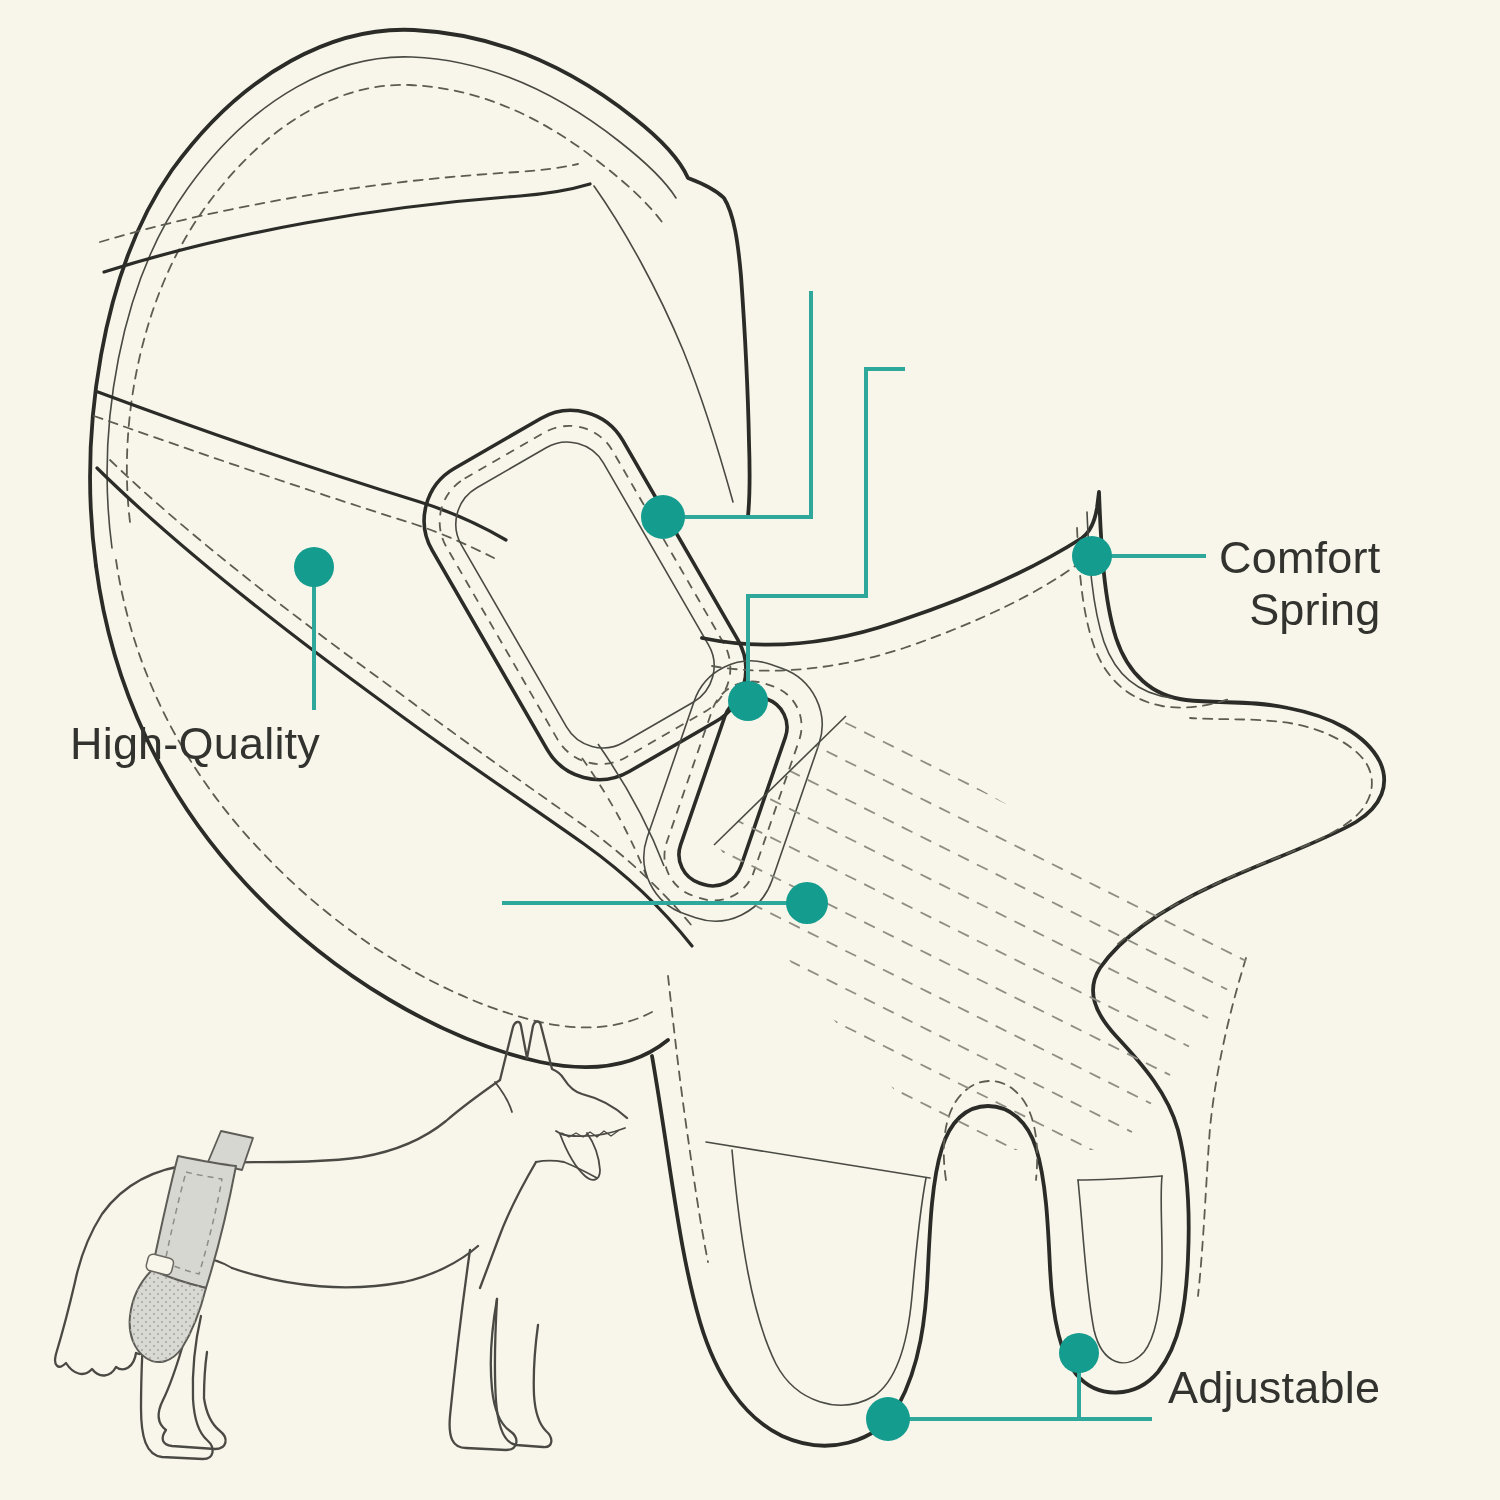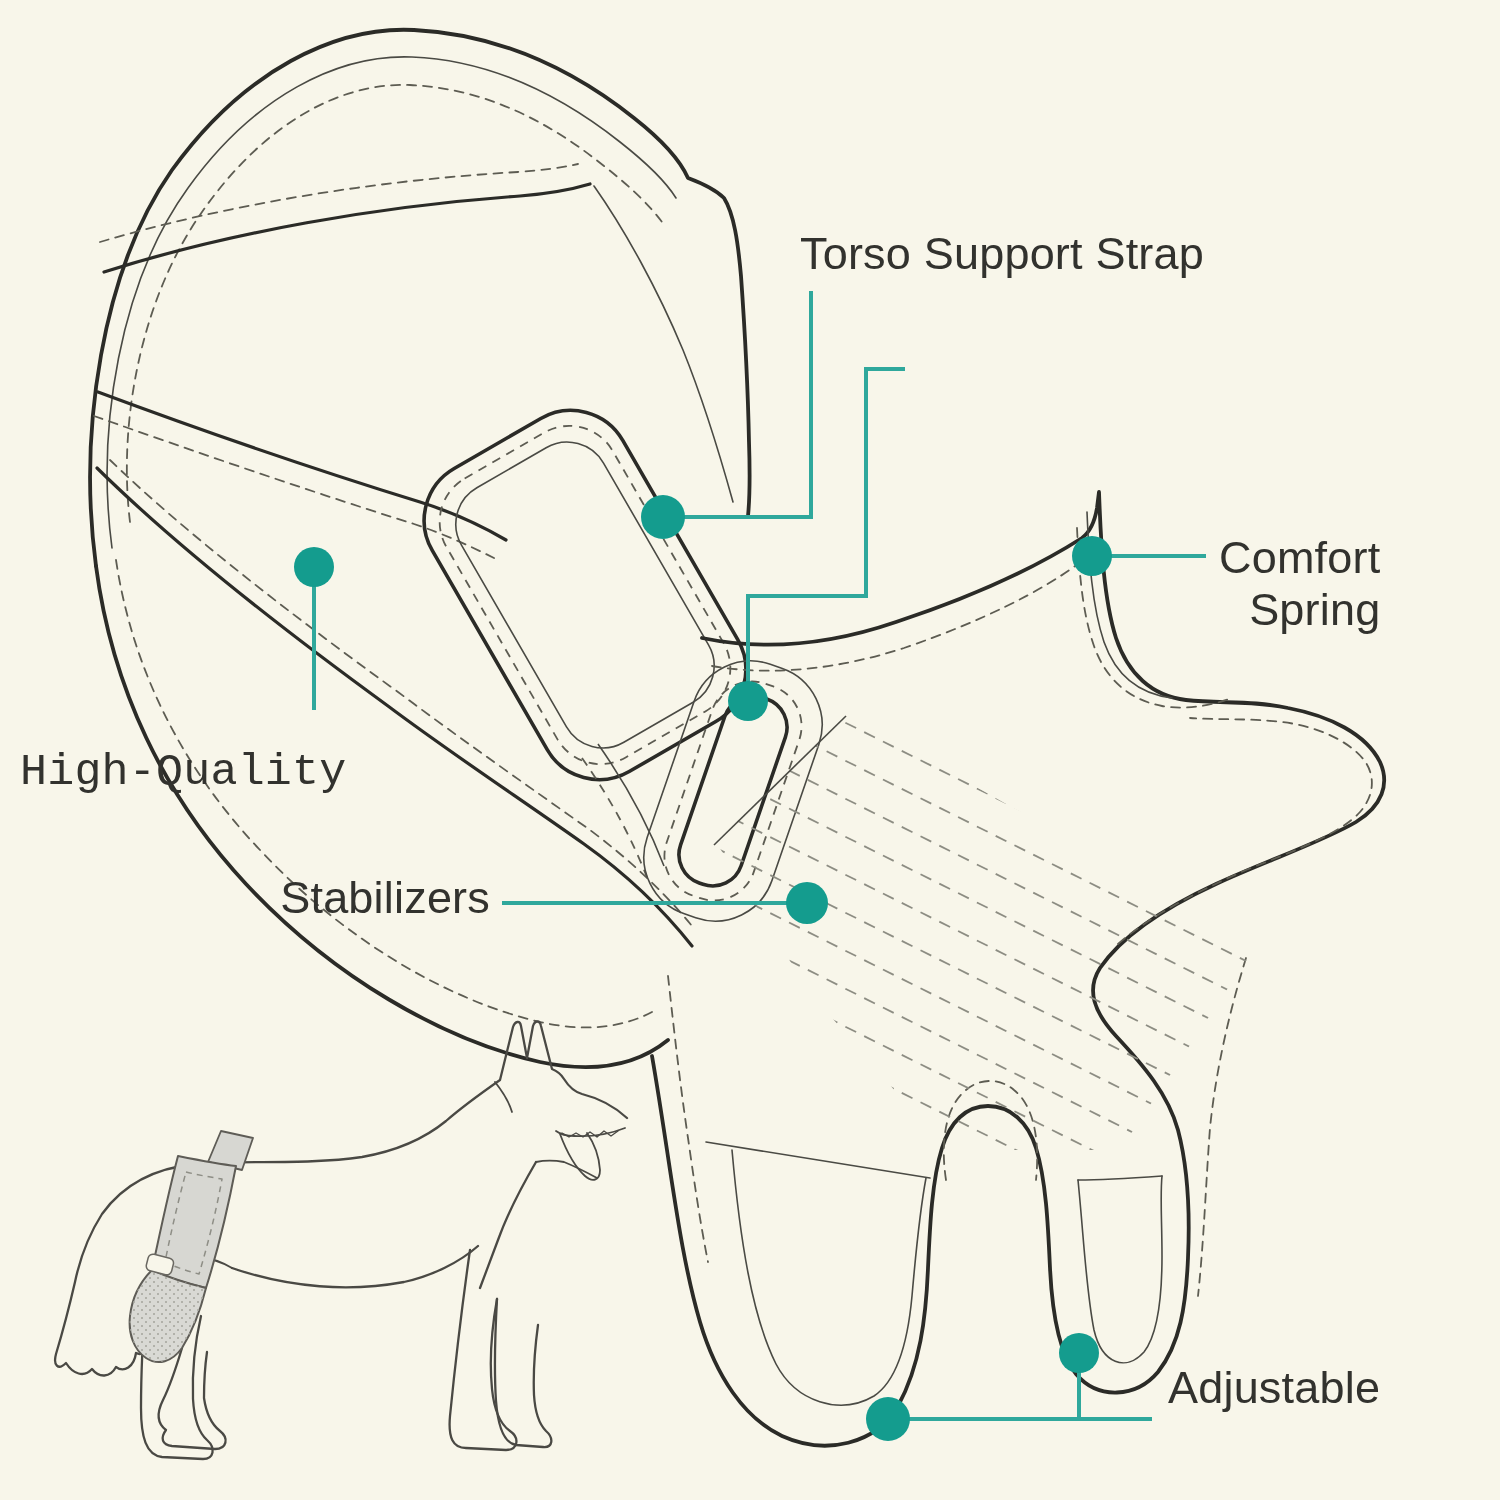--- a/index.html
+++ b/index.html
@@ -183,35 +183,31 @@
     <circle cx="663" cy="517" r="22"></circle>
     <circle cx="748" cy="701" r="20"></circle>
     <circle cx="1092" cy="556" r="20"></circle>
     <circle cx="314" cy="567" r="20"></circle>
     <circle cx="807" cy="903" r="21"></circle>
     <circle cx="888" cy="1419" r="22"></circle>
     <circle cx="1079" cy="1353" r="20"></circle>
   </g>
 </svg>
 
-  <div class="lbl" style="left:800px;top:228px;">
-    <span>Torso Support Strap</span>
-  </div>
 
 
   <div class="lbl" style="left:1219px;top:532px;text-align:right;">
     <span>Comfort</span>
     <span>Spring</span>
   </div>
 
-  <div class="lbl right" style="left:20px;top:747px;width:300px;font-family:Liberation Mono, monospace;">
+  <div class="lbl right" style="left:20px;top:718px;width:300px;">
     <span>High-Quality</span>
   </div>
 
   <div class="lbl right" style="left:190px;top:872px;width:300px;">
-    <span>Stabilizers</span>
   </div>
 
   <div class="lbl" style="left:1168px;top:1362px;">
     <span>Adjustable</span>
   </div>
 
 </div>
 
 </body></html>

